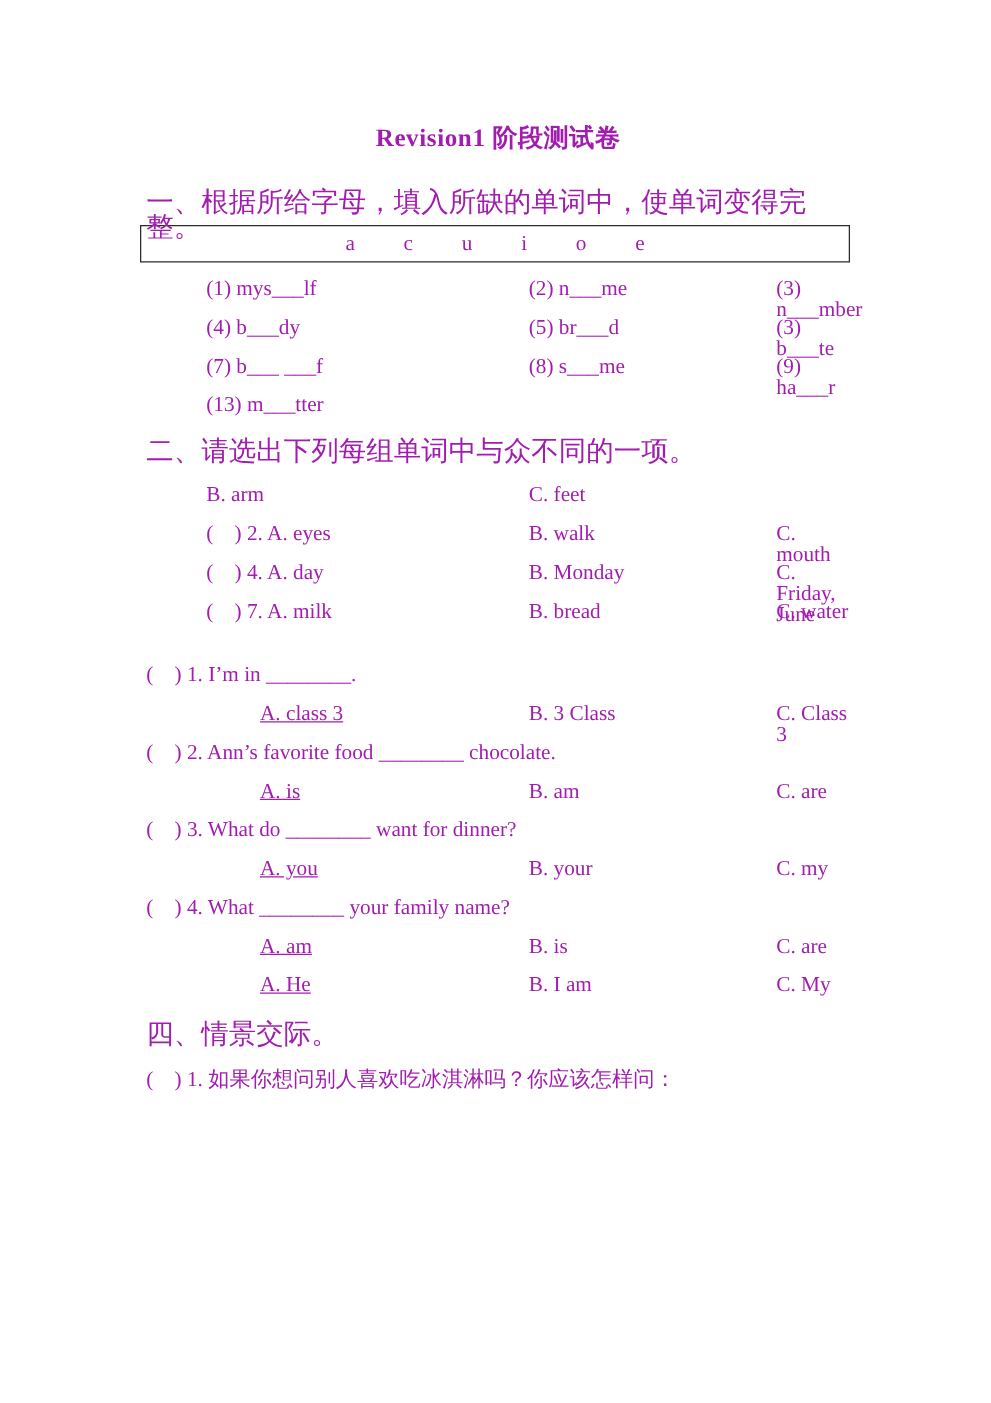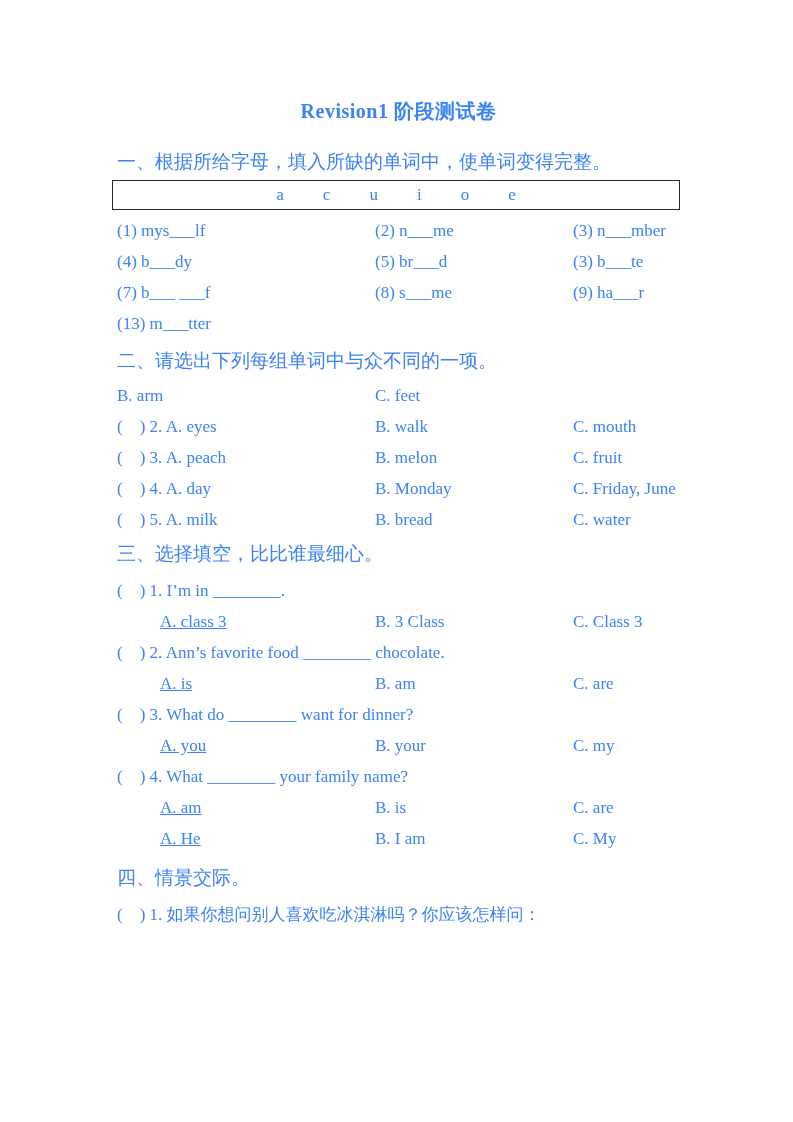--- a/index.html
+++ b/index.html
@@ -6,39 +6,39 @@
     margin: 0;
     padding: 0;
     background: #ffffff;
   }
   .sheet {
     position: relative;
     width: 793px;
     height: 1122px;
     box-sizing: border-box;
     background: #ffffff;
-    color: #3b82f6;
+    color: #a21caf;
     padding: 97px 113px 0 117px;
     font-family: "Liberation Serif", "DejaVu Serif", serif;
     font-size: 17px;
     overflow: hidden;
   }
   .title {
     text-align: center;
     font-weight: bold;
     font-size: 20px;
     line-height: 28px;
     height: 28px;
     margin-bottom: 27px;
     letter-spacing: 0.5px;
   }
   .sec-heading {
     font-family: "Liberation Sans", "DejaVu Sans", sans-serif;
     font-weight: 500;
-    font-size: 19px;
+    font-size: 22px;
     line-height: 20px;
     height: 20px;
   }
   .letter-box {
     box-sizing: border-box;
     width: 568px;
     height: 30px;
     margin-left: -5px;
     margin-top: 8px;
     border: 1.5px solid #2a2a2a;
@@ -53,20 +53,21 @@
   .gap16 { height: 16px; }
   .gap2  { height: 2px; }
   .gap18 { height: 18px; }
   .gap7  { height: 7px; }
   .row3 {
     display: grid;
     grid-template-columns: 258px 198px 1fr;
     height: 31px;
     line-height: 17px;
     align-items: start;
+    margin-left: 48px;
   }
   .row3.opts > span:first-child { padding-left: 43px; text-decoration: underline; }
   .stem {
     height: 31px;
     line-height: 17px;
   }
   .cn-line {
     height: 31px;
     line-height: 18px;
   }
@@ -121,38 +122,32 @@
   <div class="row3">
     <span>B. arm</span>
     <span>C. feet</span>
   </div>
   <div class="row3">
     <span>(　) 2. A. eyes</span>
     <span>B. walk</span>
     <span>C. mouth</span>
   </div>
   <div class="row3">
-    <span>(　) 3. A. peach</span>
-    <span>B. melon</span>
-    <span>C. fruit</span>
-  </div>
-  <div class="row3">
     <span>(　) 4. A. day</span>
     <span>B. Monday</span>
     <span>C. Friday, June</span>
   </div>
   <div class="row3">
-    <span>(　) 5. A. milk</span>
+    <span>(　) 7. A. milk</span>
     <span>B. bread</span>
     <span>C. water</span>
   </div>
 
   <div class="gap2"></div>
 
-  <div class="sec-heading">三、选择填空，比比谁最细心。</div>
 
   <div class="gap18"></div>
 
   <div class="stem">(　) 1. I’m in ________.</div>
   <div class="row3 opts">
     <span>A. class 3</span>
     <span>B. 3 Class</span>
     <span>C. Class 3</span>
   </div>
   <div class="stem">(　) 2. Ann’s favorite food ________ chocolate.</div>

